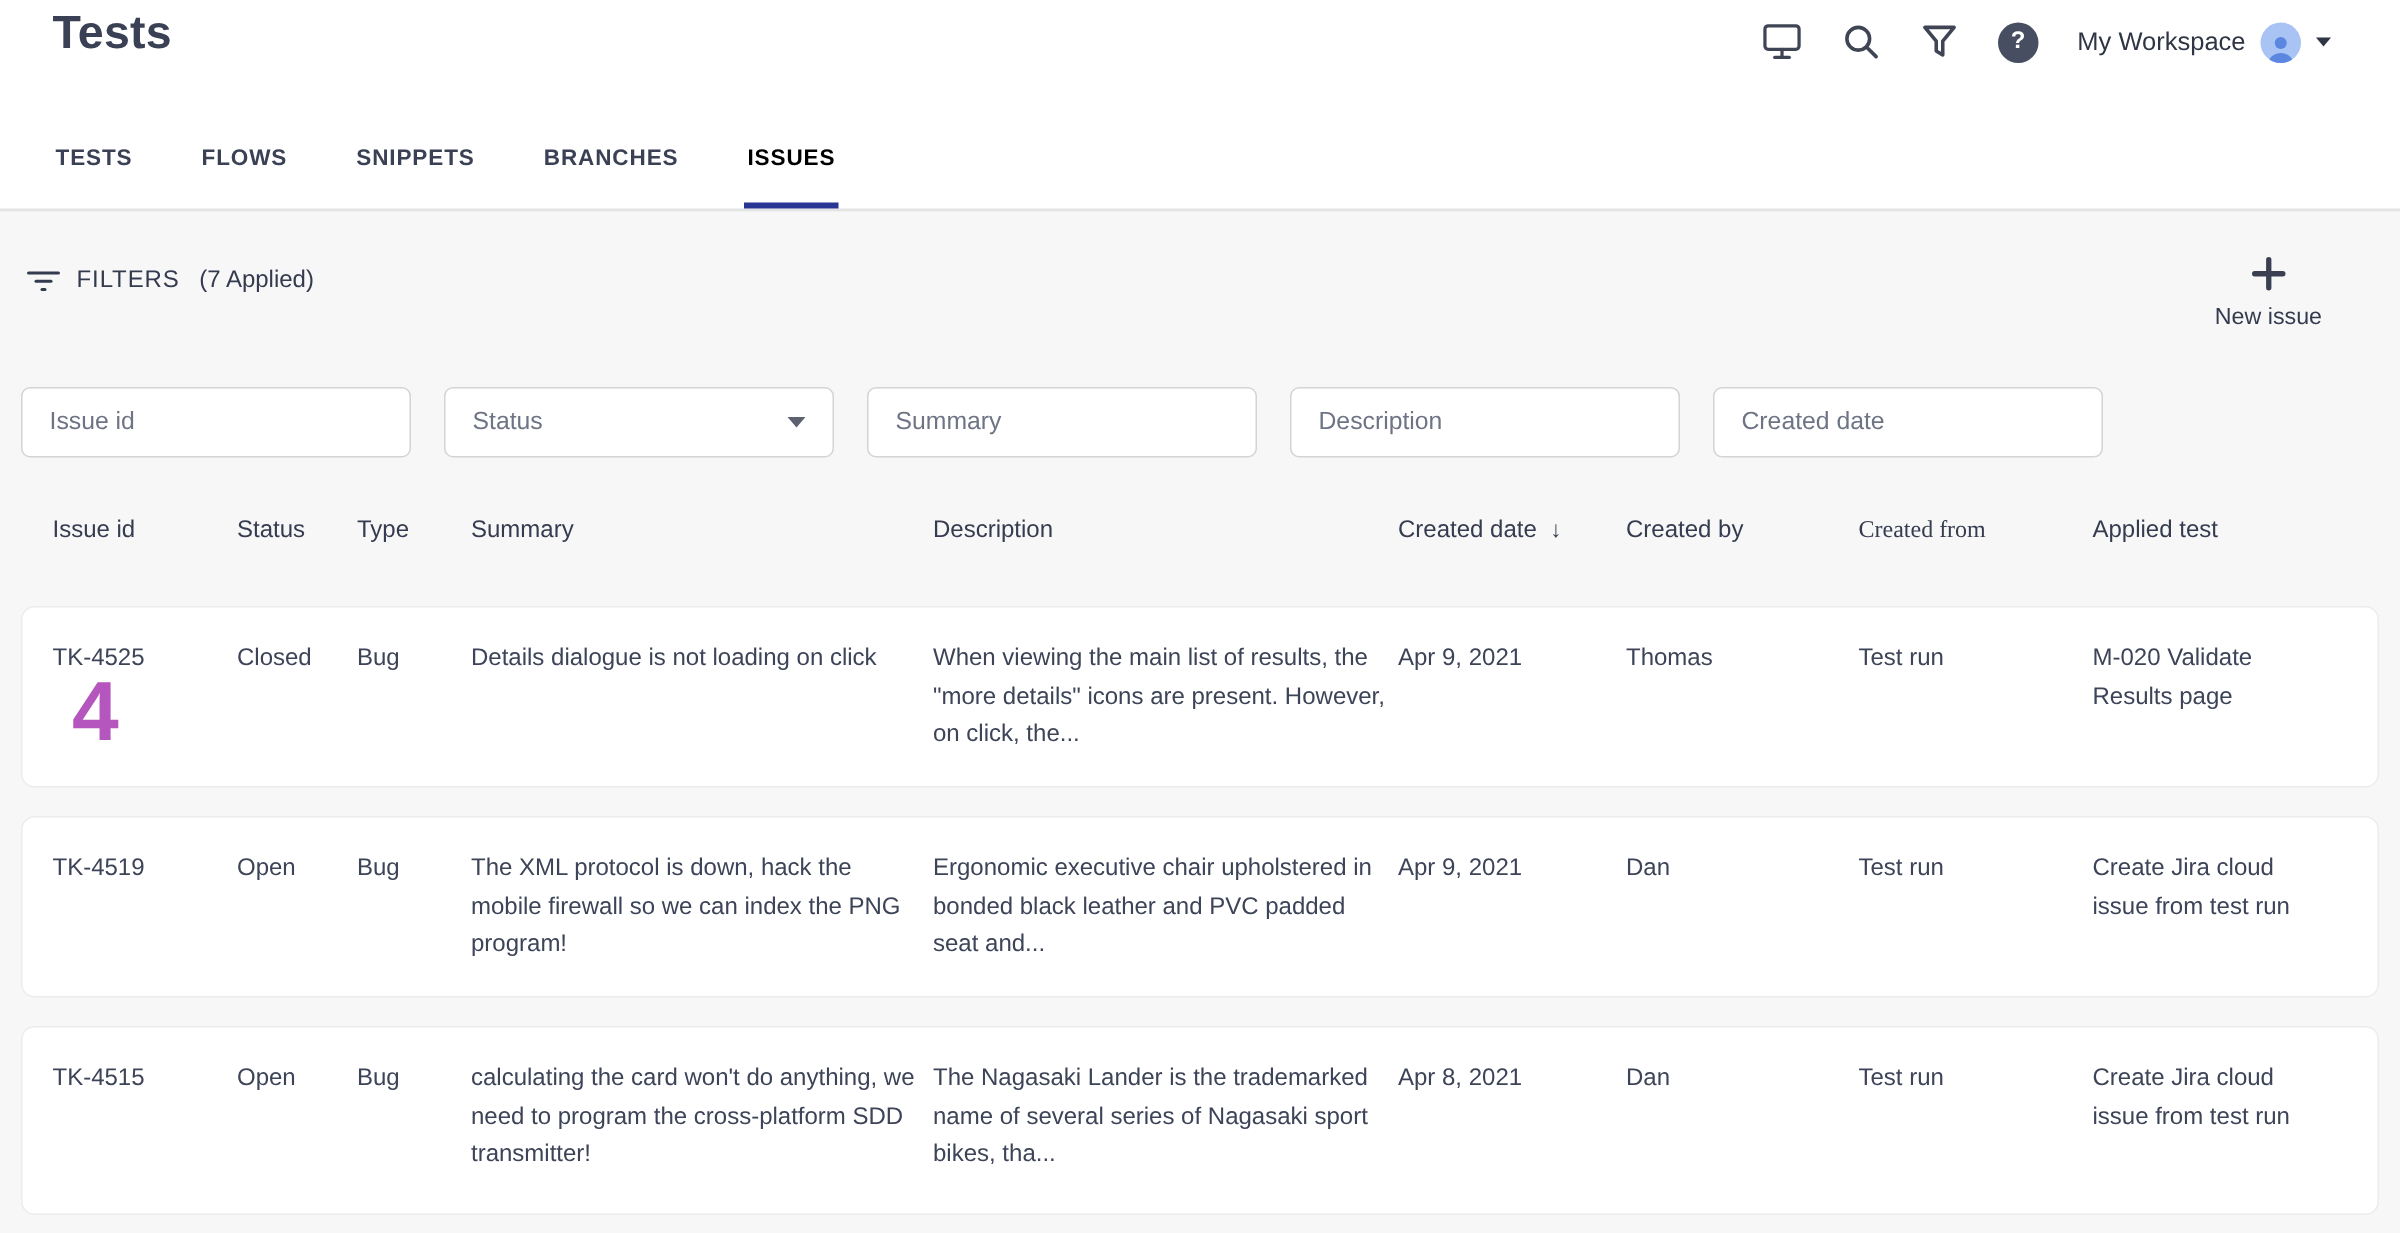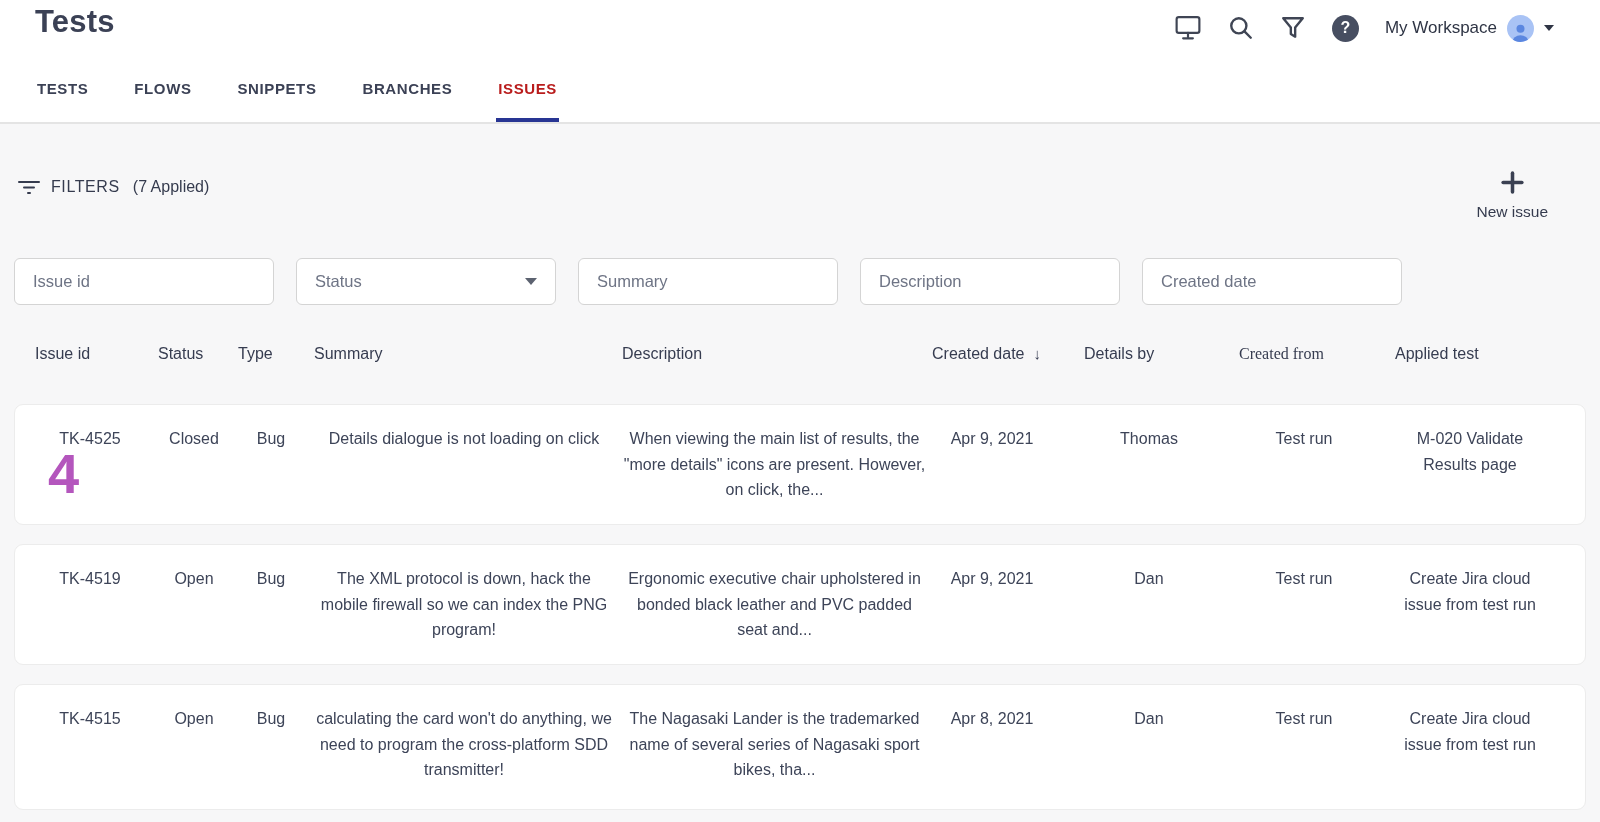--- a/index.html
+++ b/index.html
@@ -1,42 +1,42 @@
 <!DOCTYPE html>
 <html><head>
 <meta charset="utf-8">
 <style>
   * { margin:0; padding:0; box-sizing:border-box; }
   html,body { background:#ffffff; }
   body { font-family:"Liberation Sans","DejaVu Sans",sans-serif; color:#3b4155; }
   .page { position:relative; width:1600px; height:822px; background:#f7f7f8; overflow:hidden; }
 
   
-  .app-header { position:absolute; top:0; left:0; width:1600px; height:124px;
+  .app-header { position:absolute; top:0; left:0; width:1600px; height:141px;
                 background:#ffffff; border-bottom:2px solid #e4e4e4; }
   .page-title { position:absolute; left:35px; top:4px; font-size:31px; font-weight:700;
                 color:#3b4155; letter-spacing:0.2px; }
 
   .header-actions { position:absolute; top:12px; right:46px; height:32px;
                     display:flex; align-items:center; gap:26px; color:#3f4554; }
   .icon-btn { background:none; border:none; cursor:pointer; color:#3f4554;
               display:flex; align-items:center; justify-content:center; padding:0; }
   .help-circle { width:27px; height:27px; border-radius:50%; background:#474e61; color:#ffffff;
                  font-size:16px; font-weight:700; display:flex; align-items:center; justify-content:center; }
   .workspace { display:flex; align-items:center; gap:10px; cursor:pointer; }
   .workspace-label { font-size:17px; color:#2f3545; }
   .avatar { width:27px; height:27px; border-radius:50%; background:#a9c3f5; overflow:hidden;
             display:flex; align-items:flex-end; justify-content:center; }
   .caret-down { width:0; height:0; border-left:5px solid transparent; border-right:5px solid transparent;
                 border-top:6px solid #2f3545; }
 
   .tabs { position:absolute; left:35px; bottom:0; display:flex; gap:42px; }
   .tab { font-size:15px; font-weight:700; letter-spacing:0.6px; color:#3b4155;
          padding:0 2px 21px 2px; border-bottom:4px solid transparent; cursor:pointer; }
-  .tab.active { color:#b91c1c; border-bottom-color:#283593; }
+  .tab.active { color:#000000; border-bottom-color:#283593; }
 
   
   .filters-toggle { position:absolute; left:18px; top:178px; display:flex; align-items:center;
                     gap:11px; cursor:pointer; color:#353b4e; }
   .filters-label { font-size:16px; letter-spacing:0.6px; }
   .filters-applied { font-size:16px; margin-left:2px; }
   .action-buttons { position:absolute; top:170px; right:52px; display:flex; gap:41px; }
   .action-btn { background:none; border:none; cursor:pointer; display:flex; flex-direction:column;
                 align-items:center; gap:8px; color:#3a4052; }
   .action-btn span { font-size:15.5px; color:#353b4e; }
@@ -65,21 +65,21 @@
   .col-cdate   { left:932px; }
   .col-cby     { left:1084px; }
   .col-cfrom   { left:1239px;font-family:Liberation Serif, serif; }
   .col-rtest   { left:1395px; }
 
   .row-card { position:absolute; left:14px; width:1572px; background:#ffffff;
               border:1px solid #ececec; border-radius:9px; cursor:pointer; }
   .row-1 { top:404px; height:121px; }
   .row-2 { top:544px; height:121px; }
   .row-3 { top:684px; height:126px; }
-  .cell { position:absolute; top:21px; font-size:16px; line-height:25.5px; color:#3d4458;text-align:center; }
+  .cell { position:absolute; top:21px; font-size:16px; line-height:25.5px; color:#3d4458; }
   .cell.c-issue   { left:20px;  width:110px; }
   .cell.c-status  { left:143px; width:72px;  }
   .cell.c-type    { left:223px; width:66px;  }
   .cell.c-summary { left:299px; width:300px; }
   .cell.c-desc    { left:607px; width:305px; }
   .cell.c-cdate   { left:917px; width:120px; }
   .cell.c-cby     { left:1069px; width:130px; }
   .cell.c-cfrom   { left:1224px; width:130px; }
   .cell.c-rtest   { left:1380px; width:150px; }
 
@@ -171,21 +171,21 @@
 
   <div class="table-head">
     <div class="th col-issue">Issue id</div>
     <div class="th col-status">Status</div>
     <div class="th col-type">Type</div>
     <div class="th col-summary">Summary</div>
     <div class="th col-desc">Description</div>
     <div class="th col-cdate">
       <span>Created date</span><span class="sort-arrow">↓</span>
     </div>
-    <div class="th col-cby">Details by</div>
+    <div class="th col-cby">Created by</div>
     <div class="th col-cfrom">Created from</div>
     <div class="th col-rtest">Applied test</div>
   </div>
 
   <div class="row-card row-1">
     <div class="cell c-issue">TK-4525</div>
     <div class="cell c-status">Closed</div>
     <div class="cell c-type">Bug</div>
     <div class="cell c-summary">Details dialogue is not loading on click</div>
     <div class="cell c-desc">When viewing the main list of results, the "more details" icons are present. However, on click, the...</div>

